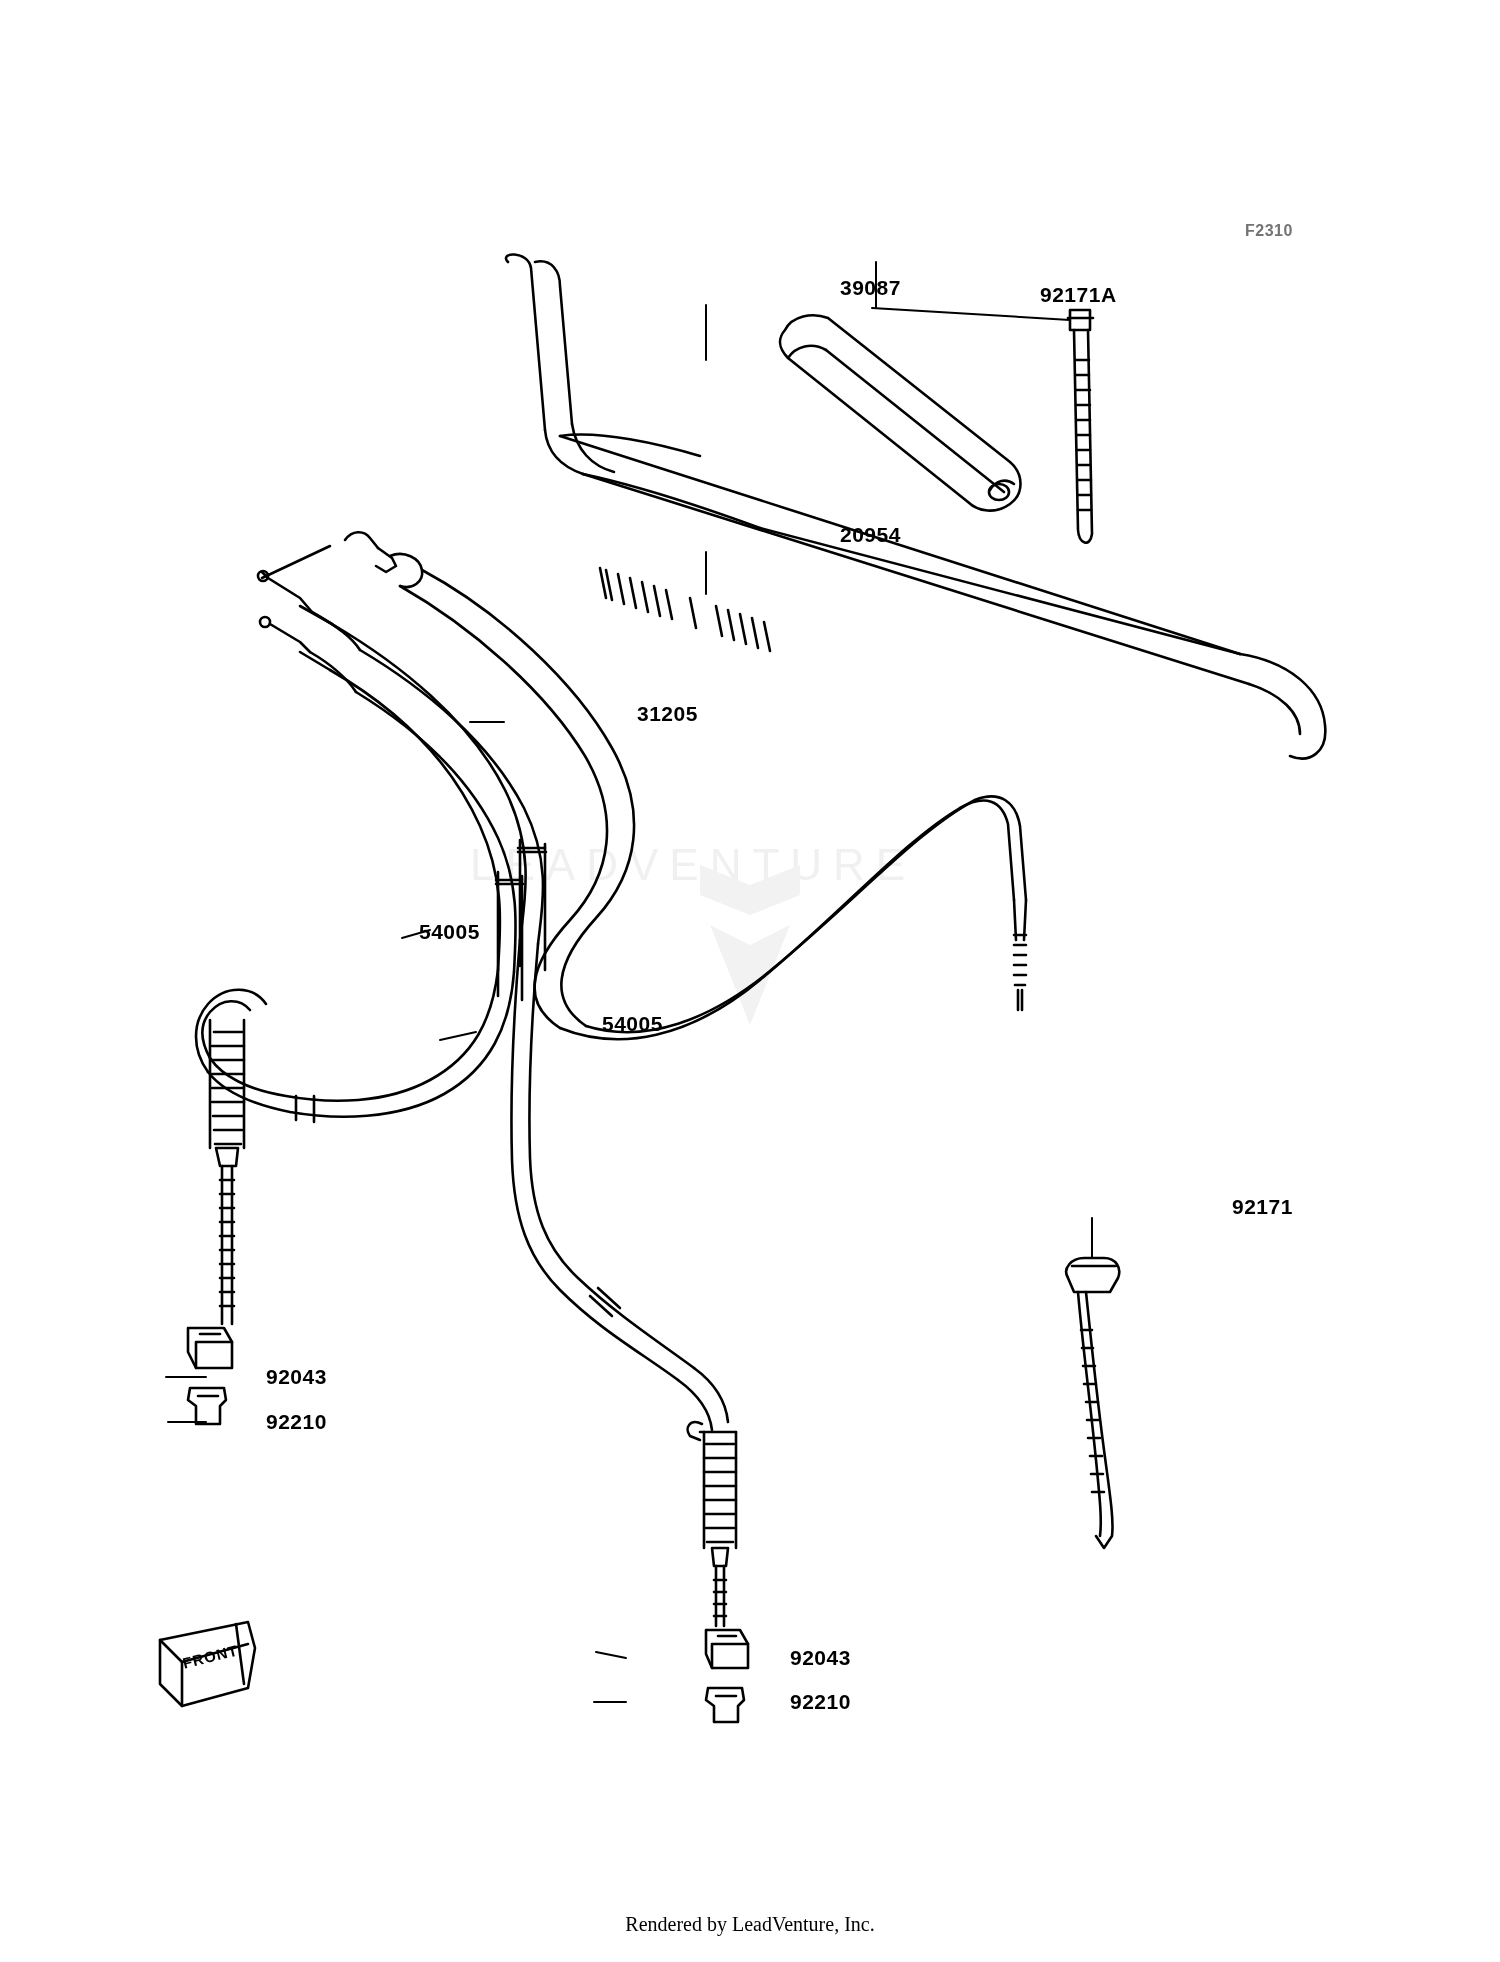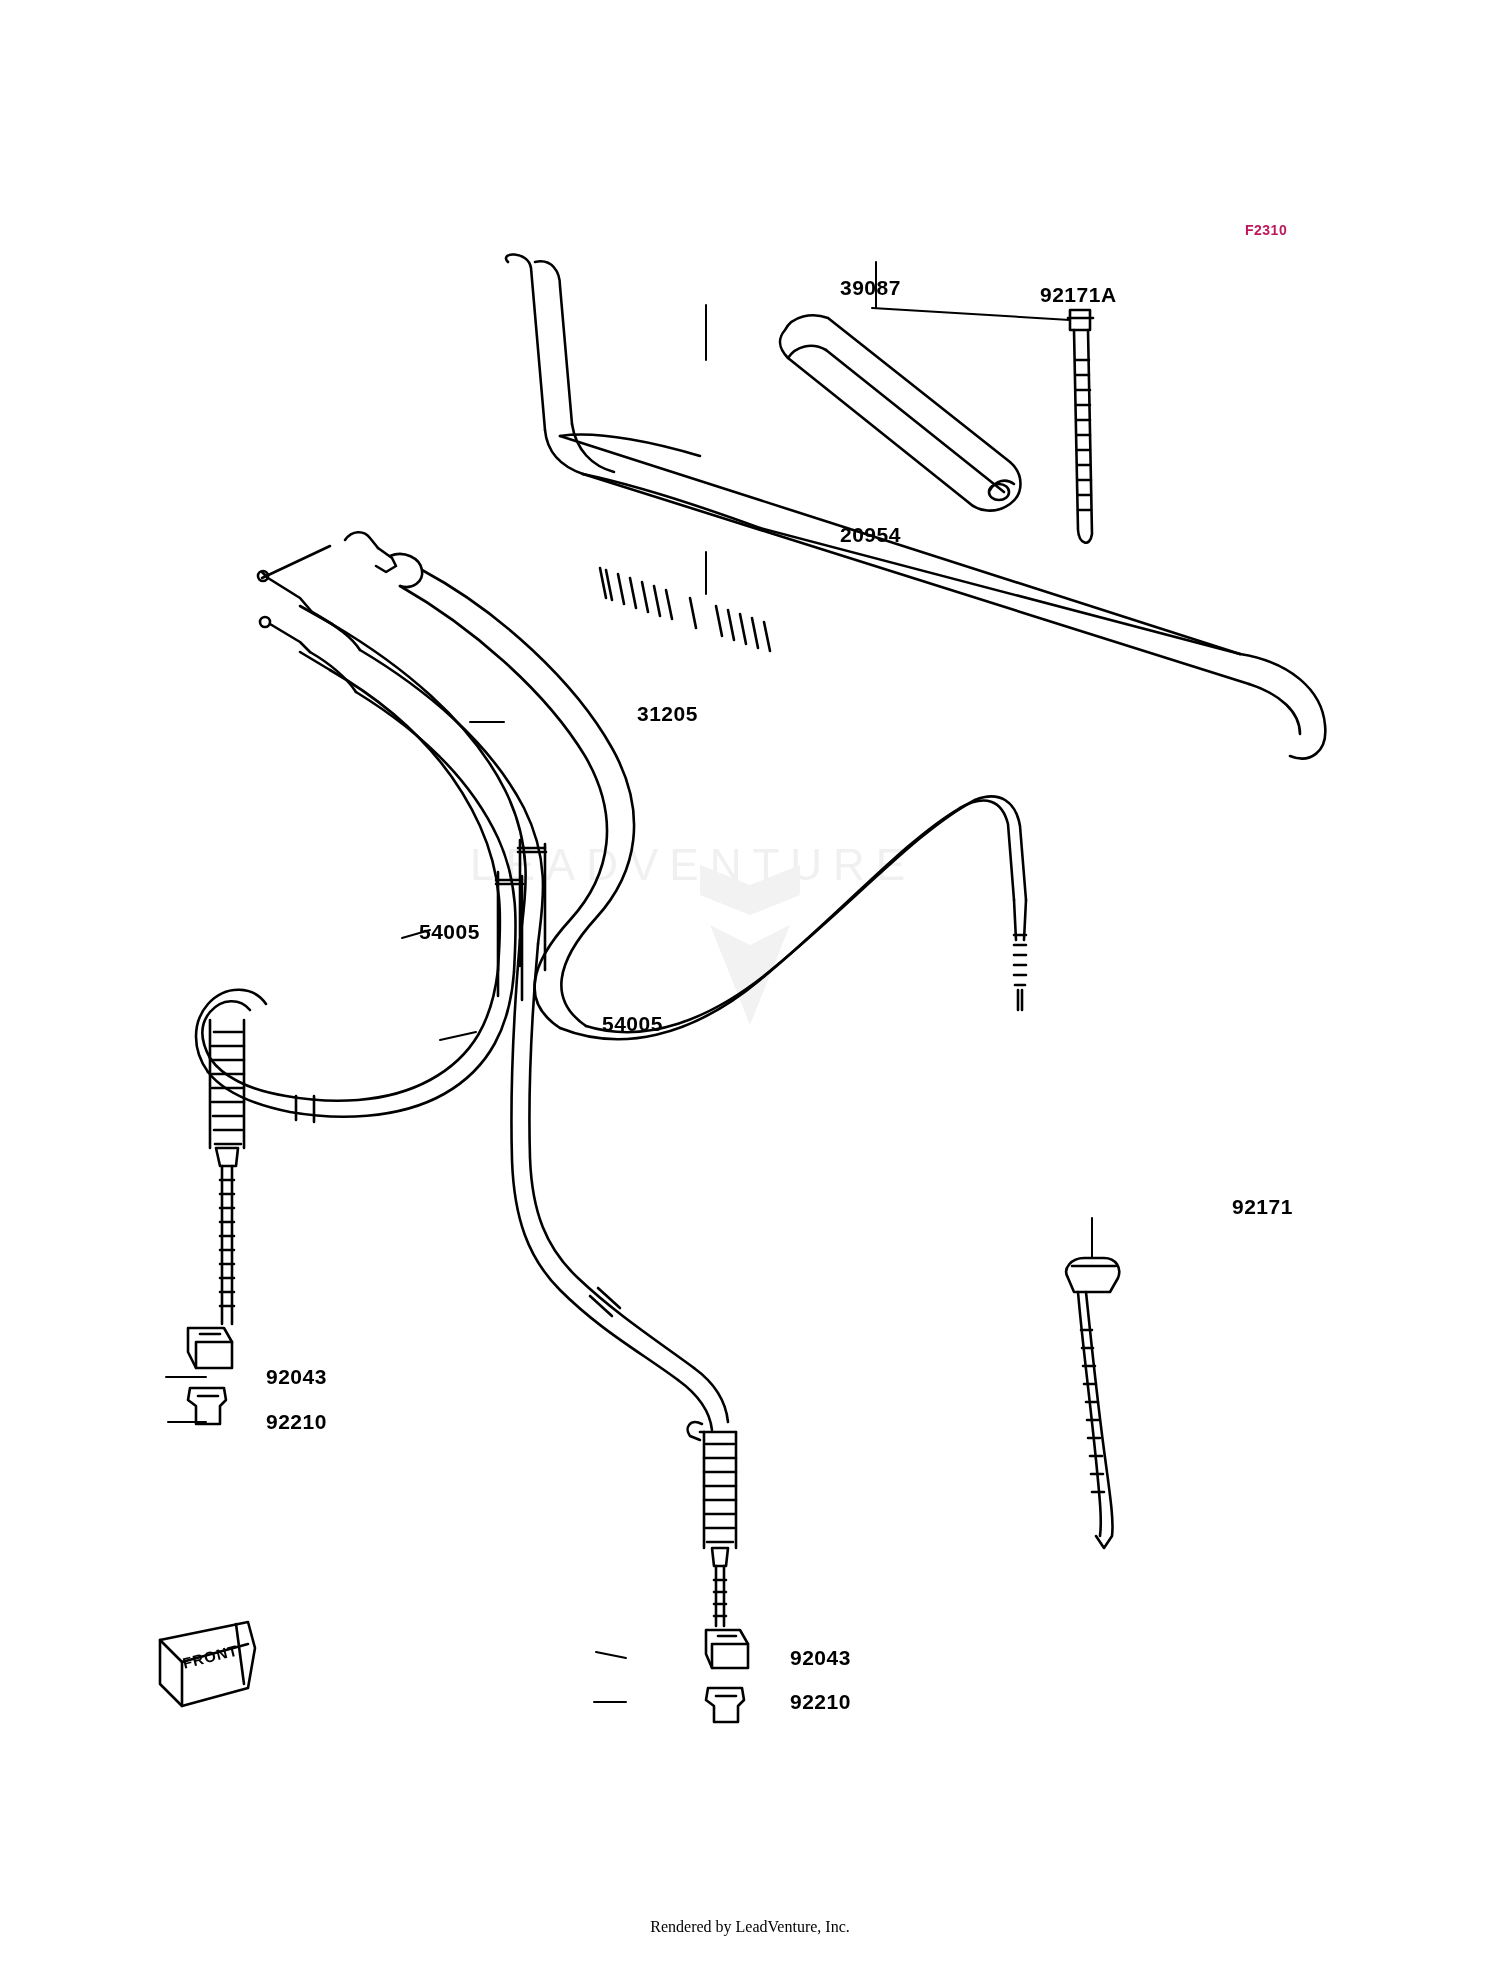--- a/index.html
+++ b/index.html
@@ -31,33 +31,33 @@
     font-weight: bold;
     font-size: 21px;
     letter-spacing: 0.5px;
     color: #000000;
     white-space: nowrap;
   }
   .code-label {
     position: absolute;
     font-family: "Liberation Sans", sans-serif;
     font-weight: bold;
-    font-size: 14px;
+    font-size: 16px;
     letter-spacing: 0.5px;
-    color: #be185d;
+    color: #737373;
     white-space: nowrap;
   }
   .footer-text {
     position: absolute;
     left: 0;
     right: 0;
     bottom: 26px;
     text-align: center;
     font-family: "Liberation Serif", serif;
-    font-size: 16px;
+    font-size: 20px;
     color: #000000;
   }
   .watermark {
     position: absolute;
     left: 470px;
     top: 840px;
     font-family: "Liberation Sans", sans-serif;
     font-size: 44px;
     letter-spacing: 11px;
     color: #f0f0f0;

